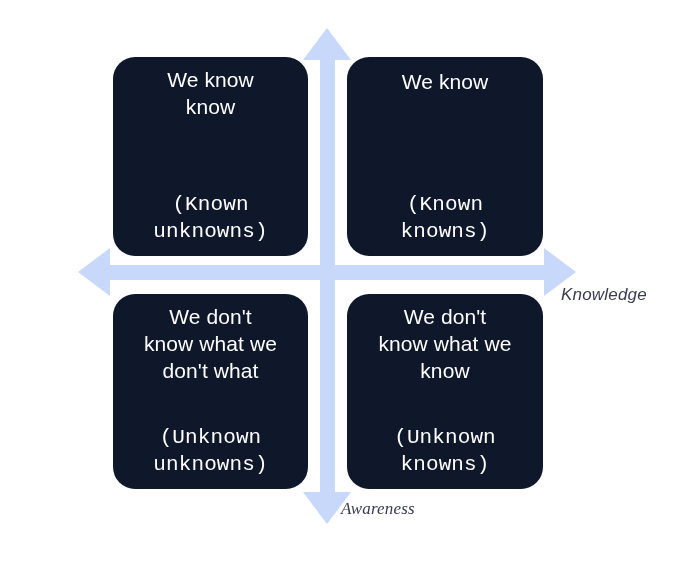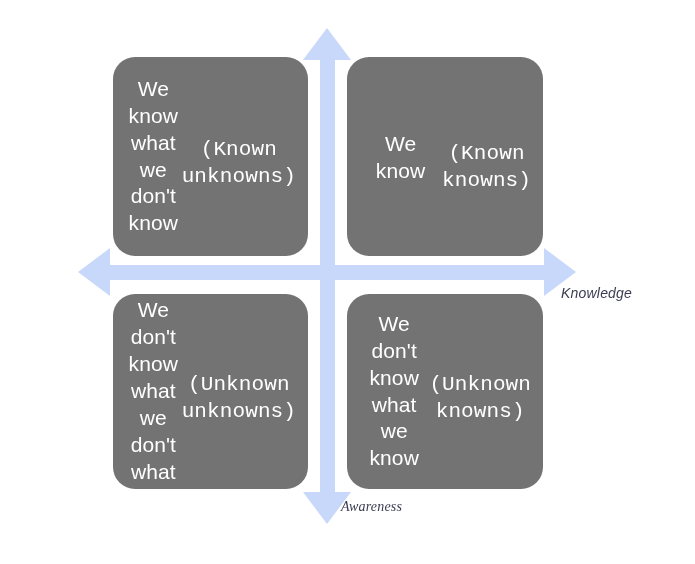--- a/index.html
+++ b/index.html
@@ -22,27 +22,27 @@
     left: 0;
     top: 0;
     width: 695px;
     height: 564px;
     pointer-events: none;
   }
 
   
   .quad {
     position: absolute;
-    background: #737373;
+    background: #0f172a;
     border-radius: 22px;
     box-sizing: border-box;
     display: flex;
-    flex-direction: row;
+    flex-direction: column;
     align-items: center;
-    justify-content: flex-end;
+    justify-content: space-between;
     text-align: center;
     color: #ffffff;
     padding: 10px 12px;
   }
   .quad .main {
     font-size: 21px;
     line-height: 1.28;
     font-weight: 400;
     letter-spacing: 0.1px;
   }
@@ -63,21 +63,21 @@
   #quad-tl .paren { margin-top: 14px; }
   #quad-tr .main  { margin-top: 2px; }
   #quad-tr .paren { margin-top: 22px; }
   #quad-bl .paren { margin-top: 14px; }
   #quad-br .paren { margin-top: 14px; }
 
   
   .axis-label {
     position: absolute;
     font-style: italic;
-    font-size: 14px;
+    font-size: 17px;
     color: #3b3b52;
     white-space: nowrap;
     letter-spacing: 0.2px;
   }
   #label-knowledge { left: 561px; top: 285px; }
   #label-awareness { left: 341px; top: 499px; font-family: Liberation Serif, serif; }
 </style>
 </head>
 <body>
 
@@ -94,21 +94,20 @@
     <g>
       <polygon points="327,28 303,60 351,60" fill="#c8d8fa"></polygon>
       <rect x="320" y="58" width="15" height="436" fill="#c8d8fa"></rect>
       <polygon points="327,524 303,492 351,492" fill="#c8d8fa"></polygon>
     </g>
   </svg>
 
   <div class="quad" id="quad-tl">
     <div class="main">
         <div>We know</div>
-        <div>what we don't</div>
         <div>know</div>
       </div>
     <div class="paren">
         <div>(Known</div>
         <div>unknowns)</div>
       </div>
   </div>
 
   <div class="quad" id="quad-tr">
     <div class="main">

